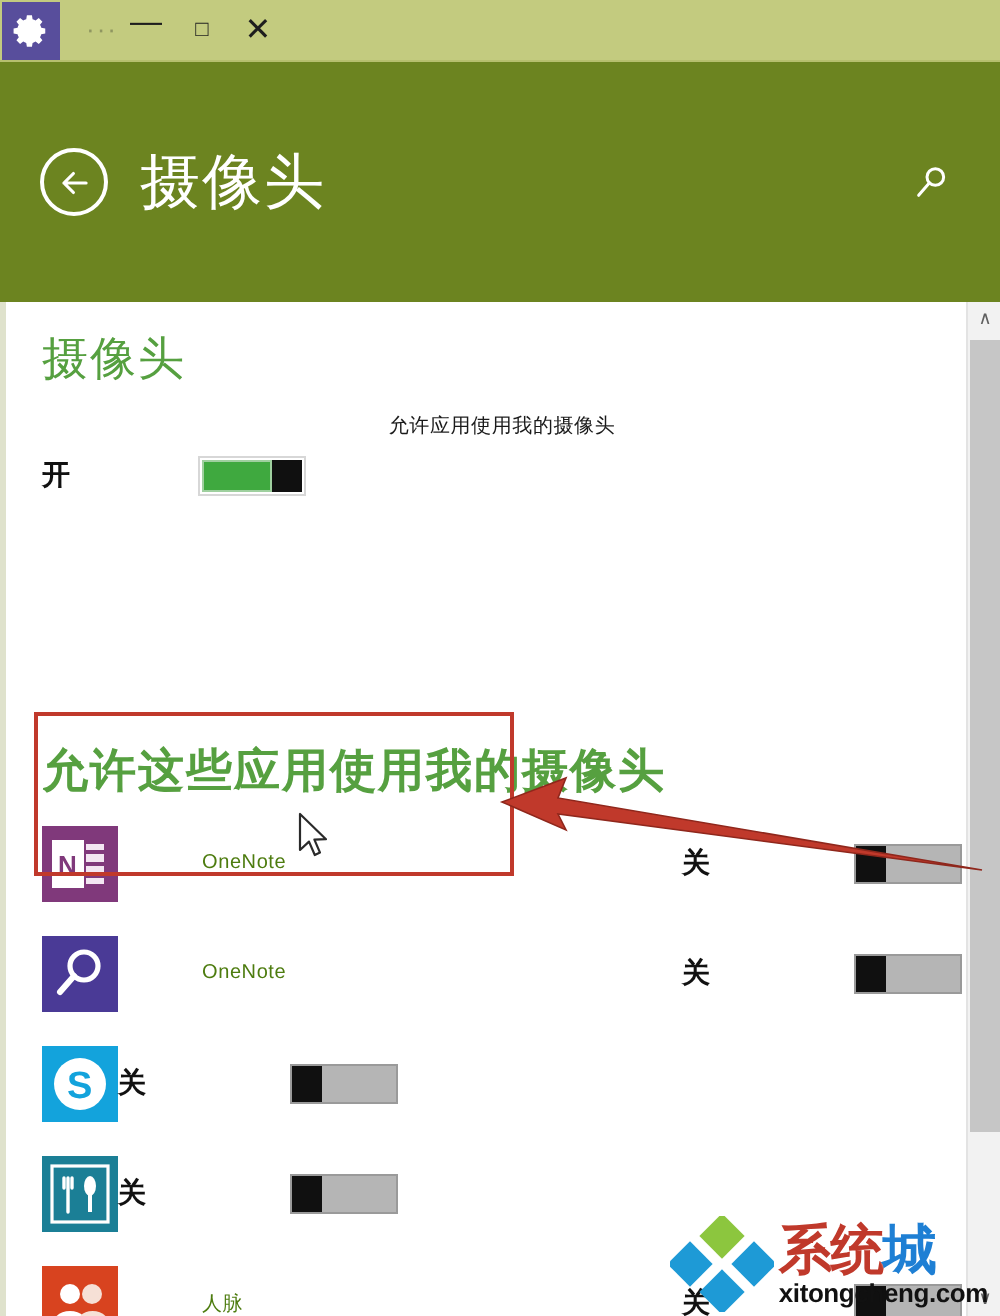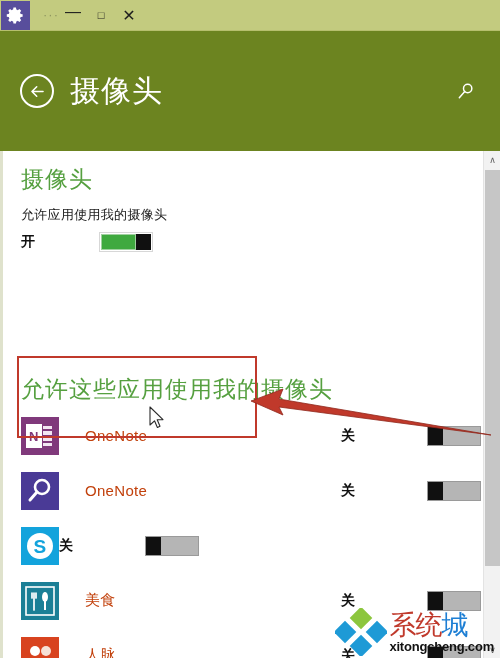--- a/index.html
+++ b/index.html
@@ -104,23 +104,24 @@
   .sec-title {
     color: #56a040;
     font-size: 23px;
     font-weight: 400;
     padding-top: 13px;
     letter-spacing: 1px;
   }
 
   .perm-block { position: relative; margin-top: 11px; }
   .perm-label {
-    font-size: 13px;
+    font-size: 10px;
     color: #1a1a1a;
     letter-spacing: 0.3px;
+    text-align: center;
   }
   .perm-row {
     display: flex; align-items: center;
     margin-top: 8px;
   }
   .perm-state {
     font-size: 14px; font-weight: bold; color: #111;
     width: 78px;
   }
 
@@ -161,39 +162,39 @@
     left: 146px; top: 255px;
     width: 16px; height: 24px;
     z-index: 8;
     pointer-events: none;
   }
 
   
   .apps-title {
     color: #56a040;
     font-size: 23px;
-    font-weight: 400;
+    font-weight: 700;
     margin-top: 122px;
     letter-spacing: 1px;
   }
   .app-row {
     display: flex; align-items: center;
     height: 49px;
     margin-top: 6px;
   }
   .app-icon {
     width: 38px; height: 38px;
     flex: 0 0 auto;
     display: flex; align-items: center; justify-content: center;
     overflow: hidden;
   }
   .app-name {
-    margin-left: 26px;
-    font-size: 15px;
-    color: #c2410c;
+    margin-left: 42px;
+    font-size: 10px;
+    color: #4d7c0f;
     flex: 1 1 auto;
     letter-spacing: 0.3px;
   }
   .app-state {
     font-size: 14px; font-weight: bold; color: #111;
     width: 86px;
   }
 
   
   .scrollbar {
@@ -219,21 +220,21 @@
   .watermark {
     position: absolute;
     right: 6px; bottom: 2px;
     z-index: 9;
     display: flex; align-items: center;
     pointer-events: none;
   }
   .wm-logo { width: 52px; height: 48px; flex: 0 0 auto; }
   .wm-text { margin-left: 2px; line-height: 1; }
   .wm-cn {
-    font-size: 27px; font-weight: normal; color: #1e7fd4;
+    font-size: 27px; font-weight: bold; color: #1e7fd4;
     letter-spacing: -1px;
     text-shadow: 0 0 1px rgba(255,255,255,.8);
   }
   .wm-cn .r1 { color: #c0392b; }
   .wm-url {
     font-size: 13px; color: #111; font-weight: bold;
     margin-top: 1px; letter-spacing: -0.2px;
   }
 </style>
 </head>
@@ -345,21 +346,20 @@
         <div class="app-row">
           <div class="app-icon">
             <svg viewBox="0 0 38 38" width="38" height="38" aria-hidden="true">
               <rect x="0" y="0" width="38" height="38" fill="#1b7f96"></rect>
               <rect x="5" y="5" width="28" height="28" fill="none" stroke="#ffffff" stroke-width="1.6"></rect>
               <path d="M13 11v7M13 18v10M11 11v5M15 11v5" stroke="#ffffff" stroke-width="1.7" fill="none" stroke-linecap="round"></path>
               <ellipse cx="24" cy="15" rx="3" ry="5" fill="#ffffff"></ellipse>
               <rect x="23" y="19" width="2" height="9" fill="#ffffff"></rect>
             </svg>
           </div>
-          <div class="app-name">美食</div>
           <div class="app-state">关</div>
           <div class="toggle off">
             <div class="thumb"></div>
             <div class="track"></div>
           </div>
         </div>
 
         <div class="app-row">
           <div class="app-icon">
             <svg viewBox="0 0 38 38" width="38" height="38" aria-hidden="true">

